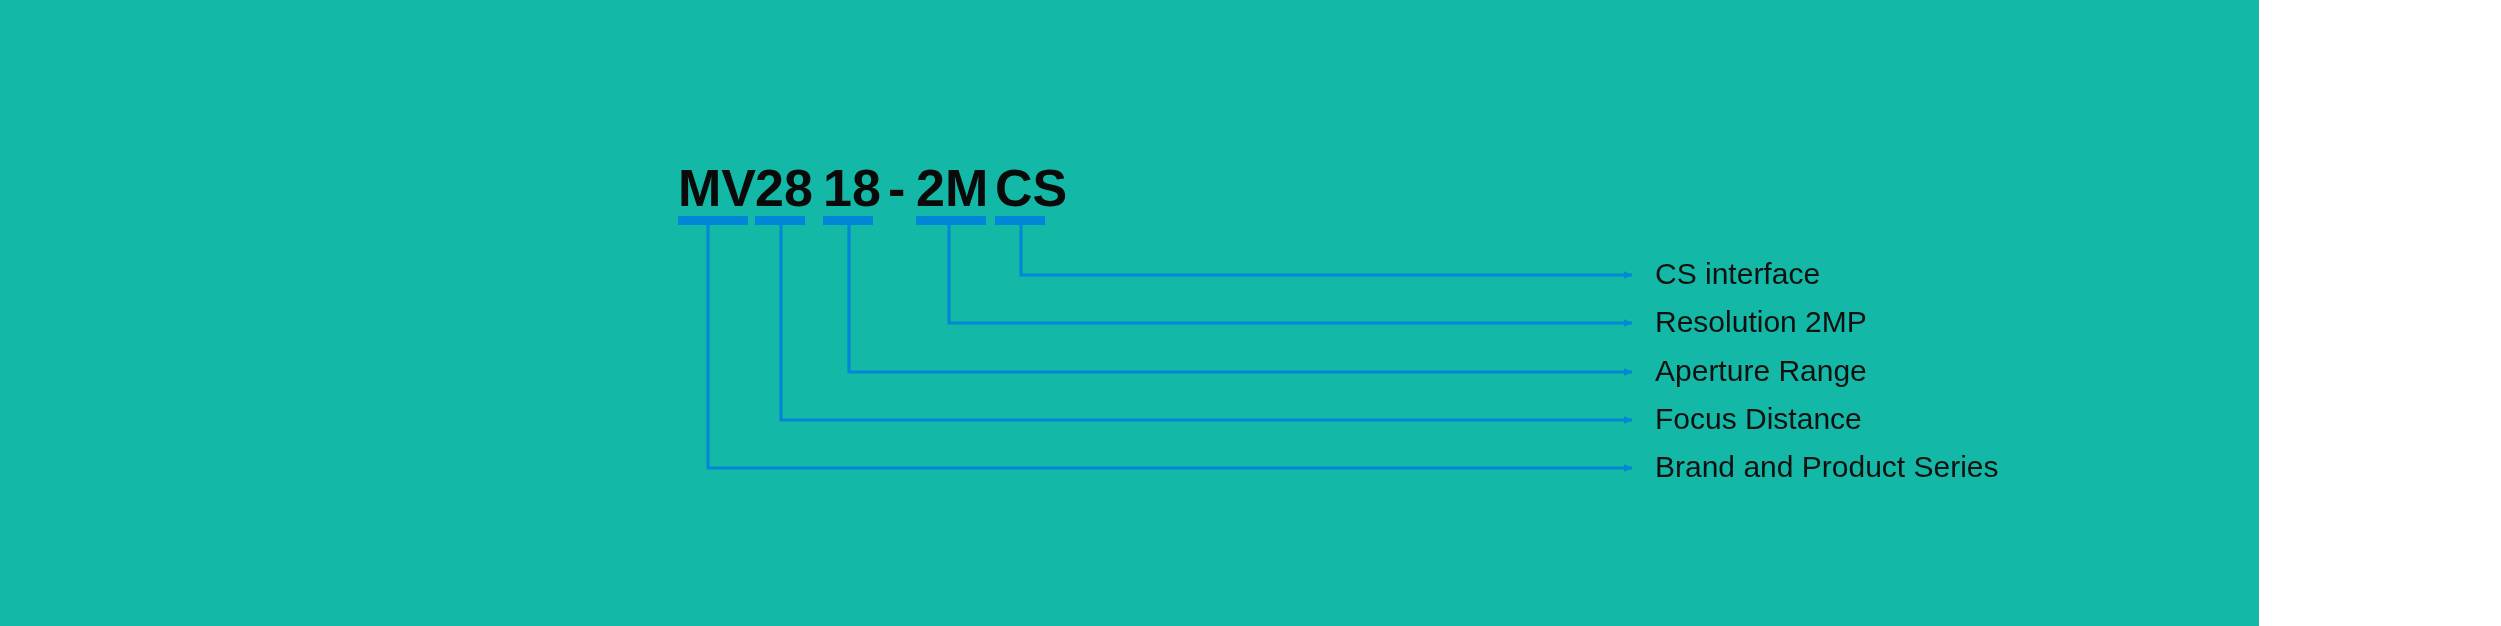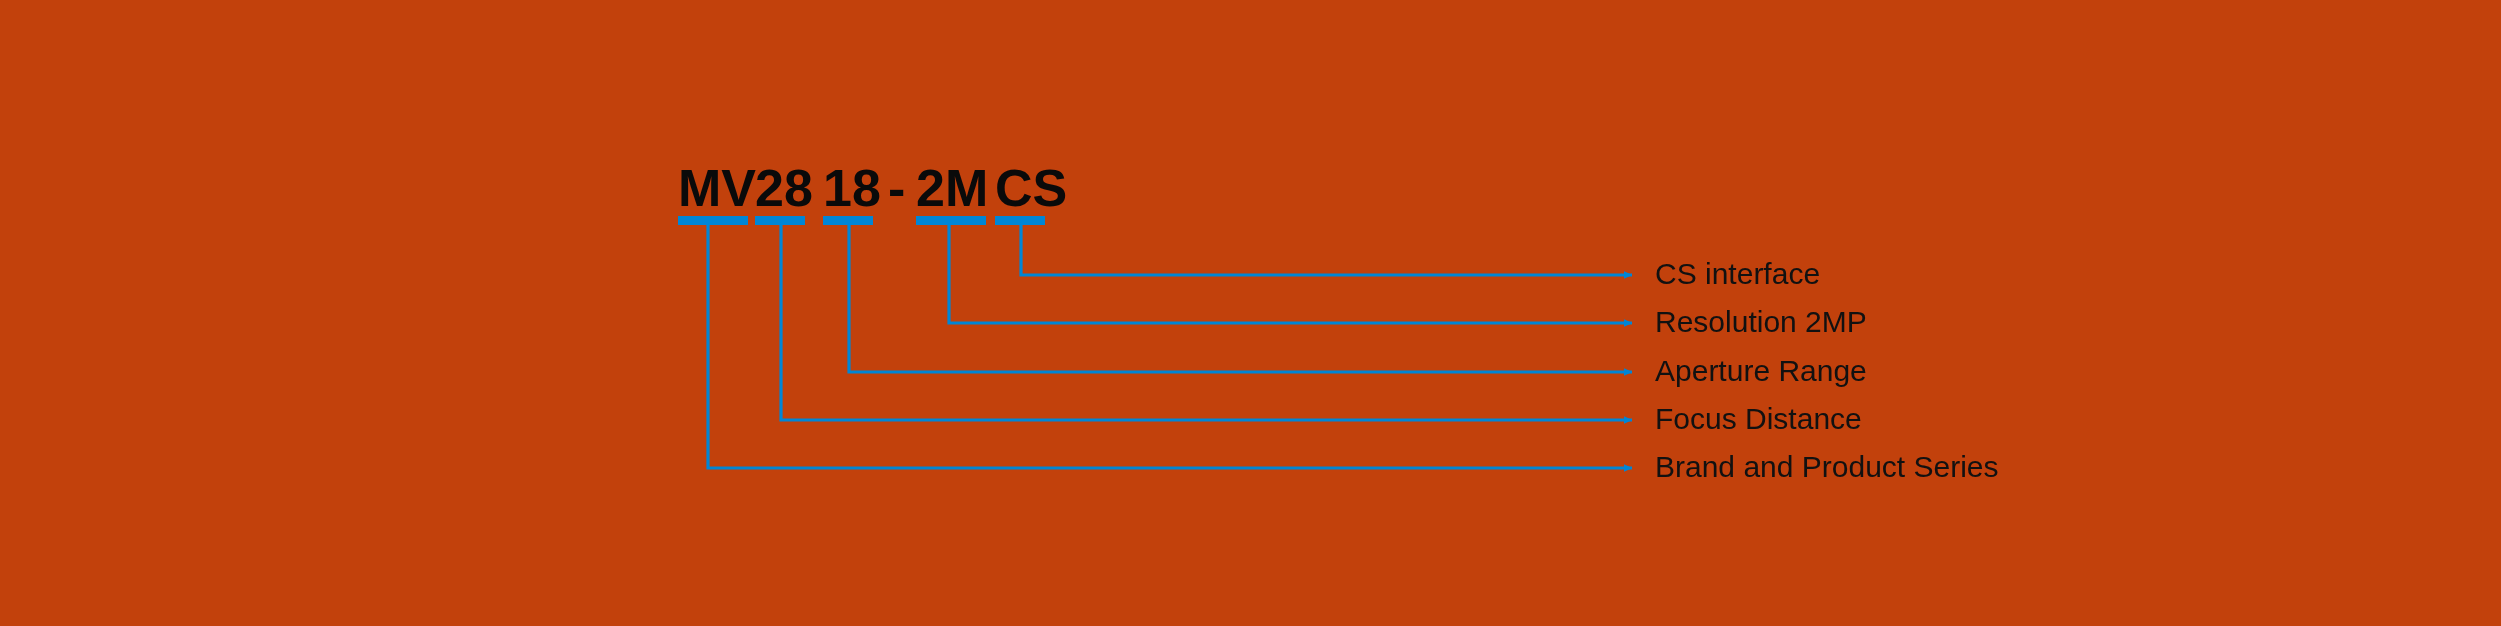--- a/index.html
+++ b/index.html
@@ -7,23 +7,23 @@
     margin: 0;
     padding: 0;
     background: #ffffff;
   }
   body {
     font-family: "Liberation Sans", "DejaVu Sans", sans-serif;
     -webkit-font-smoothing: antialiased;
   }
   #stage {
     position: relative;
-    width: 2501px;
+    width: 2259px;
     height: 626px;
-    background: #c2410c;
+    background: #14b8a6;
     overflow: hidden;
   }
   #diagram-svg {
     position: absolute;
     left: 0;
     top: 0;
     width: 2501px;
     height: 626px;
     display: block;
   }

